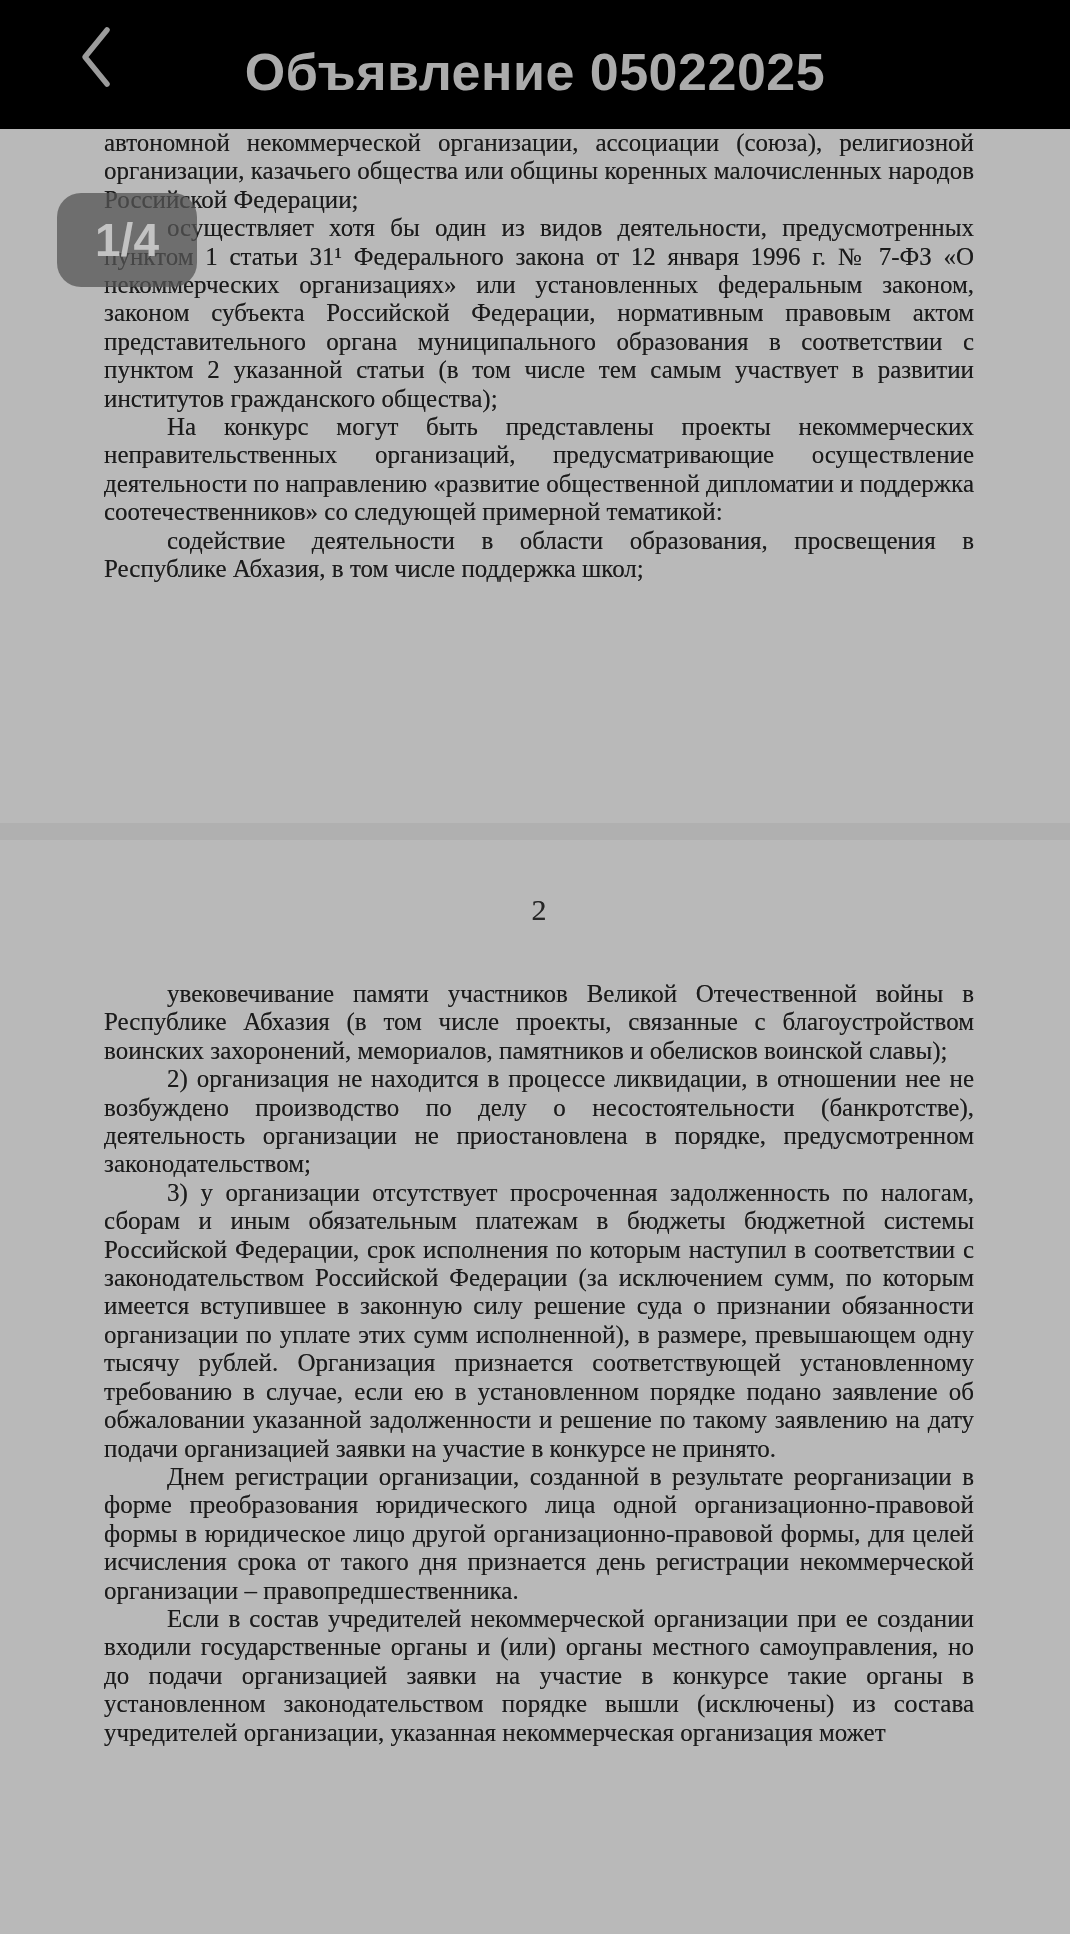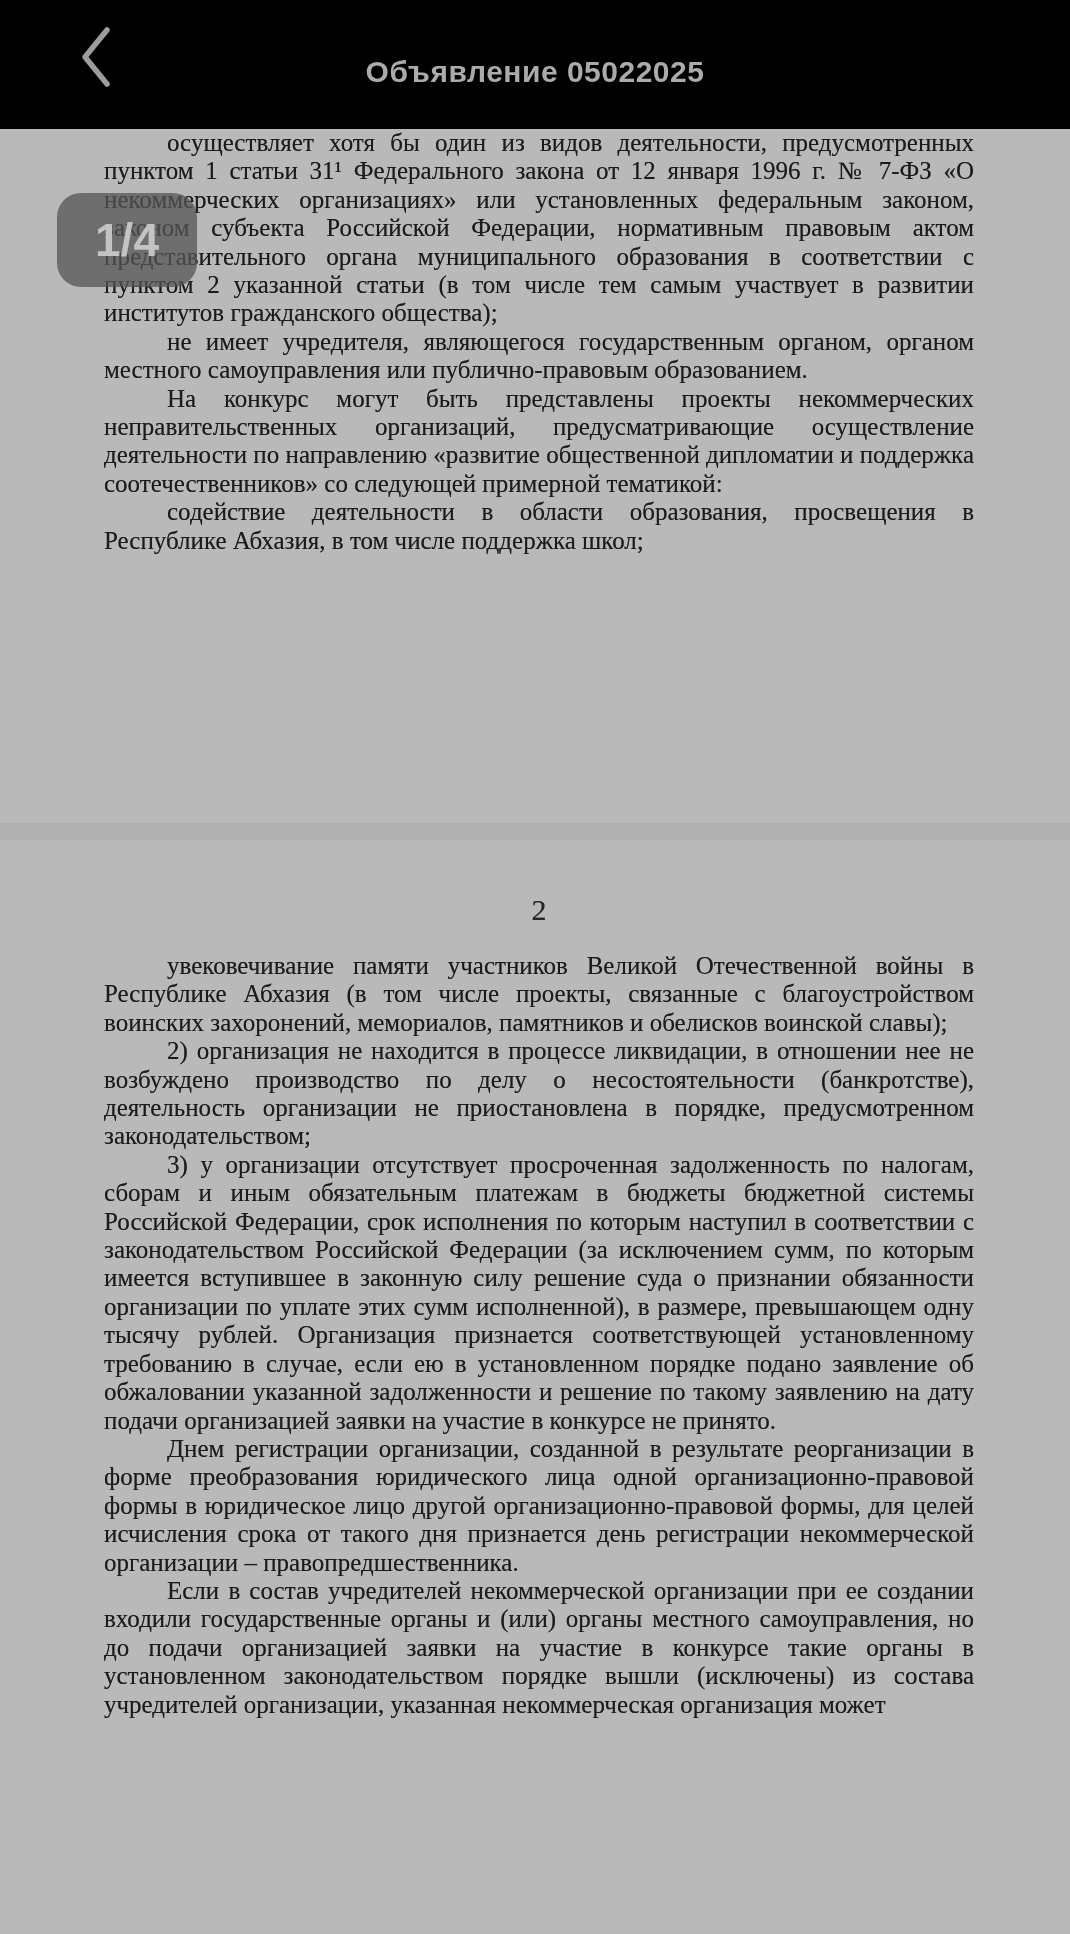--- a/index.html
+++ b/index.html
@@ -28,21 +28,21 @@
     background: var(--header-bg);
     display: flex;
     align-items: center;
     justify-content: center;
     padding-top: 14px;
   }
   .appbar .title {
     color: var(--header-title);
     font-family: "Liberation Sans", sans-serif;
     font-weight: 700;
-    font-size: 30px;
+    font-size: 52px;
     letter-spacing: 0.5px;
     white-space: nowrap;
   }
   .back-btn {
     position: absolute;
     left: 56px; top: 12px;
     width: 80px; height: 90px;
     background: transparent;
     border: none;
     cursor: pointer;
@@ -81,21 +81,21 @@
 
   .page-number {
     margin-top: 52px;
     height: 36px;
     line-height: 36px;
     text-align: center;
     font-size: 30px;
     color: #262626;
     text-shadow: 0 0 0.6px rgba(25,25,25,0.5);
   }
-  .page-2 .text-block { margin-top: 24px; }
+  .page-2 .text-block { margin-top: 52px; }
 
   
   .page-indicator {
     position: absolute;
     left: 57px; top: 193px;
     width: 140px; height: 94px;
     border-radius: 24px;
     background: var(--badge-bg);
     color: var(--badge-text);
     font-family: "Liberation Sans", sans-serif;
@@ -114,22 +114,22 @@
     <svg width="32" height="62" viewBox="0 0 32 62" fill="none">
       <polyline points="27,4 5,31 27,58" stroke="currentColor" stroke-width="5.5" stroke-linecap="round" stroke-linejoin="round"></polyline>
     </svg>
   </button>
   <div class="title">Объявление 05022025</div>
 </header>
 
 <main class="viewer">
   <section class="page page-1">
     <div class="text-block">
+        <p class="para no-indent">автономной некоммерческой организации, ассоциации (союза), религиозной организации, казачьего общества или общины коренных малочисленных народов Российской Федерации;</p>
         <p class="para">осуществляет хотя бы один из видов деятельности, предусмотренных пунктом 1 статьи 31¹ Федерального закона от 12 января 1996 г. № 7-ФЗ «О некоммерческих организациях» или установленных федеральным законом, законом субъекта Российской Федерации, нормативным правовым актом представительного органа муниципального образования в соответствии с пунктом 2 указанной статьи (в том числе тем самым участвует в развитии институтов гражданского общества);</p>
-        <p class="para">не имеет учредителя, являющегося государственным органом, органом местного самоуправления или публично-правовым образованием.</p>
         <p class="para">На конкурс могут быть представлены проекты некоммерческих неправительственных организаций, предусматривающие осуществление деятельности по направлению «развитие общественной дипломатии и поддержка соотечественников» со следующей примерной тематикой:</p>
         <p class="para">содействие деятельности в области образования, просвещения в Республике Абхазия, в том числе поддержка школ;</p>
       </div>
   </section>
 
   <div class="page-gap"></div>
 
   <section class="page page-2">
     <div class="page-number">2</div>
     <div class="text-block">

